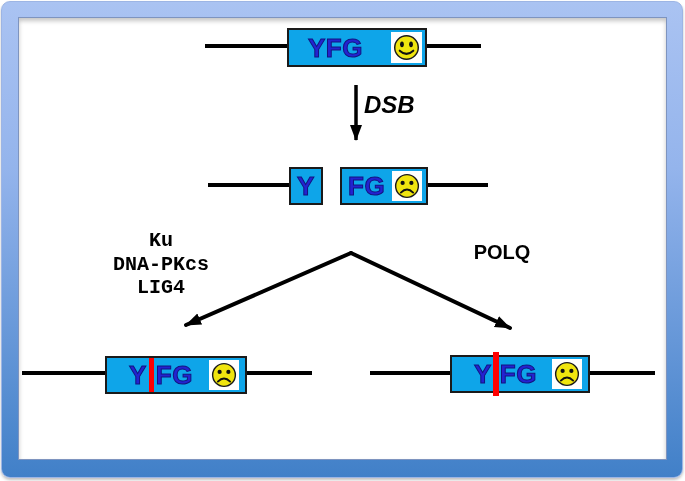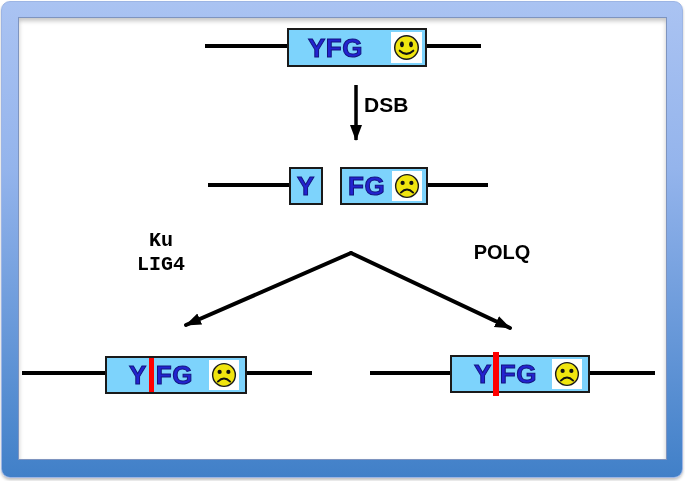--- a/index.html
+++ b/index.html
@@ -25,21 +25,21 @@
     width: 649px; height: 443px;
     background: #ffffff;
     border: 1px solid #7e94bf;
     box-shadow: inset 0 3px 4px rgba(90,90,90,0.35);
   }
   
   .dna-line { position: absolute; height: 4px; background: #000; }
   
   .gene-box {
     position: absolute;
-    background: #7dd3fc;
+    background: #0ea5e9;
     border: 2px solid #1a1a1a;
     display: flex; align-items: center;
   }
   .gene-text {
     font-weight: bold;
     font-size: 26px;
     color: #2323d0;
     -webkit-text-stroke: 1px #13137e;
     letter-spacing: 0.5px;
     line-height: 1;
@@ -81,41 +81,42 @@
       <svg width="29" height="29" viewBox="0 0 32 32">
         <circle cx="16" cy="16" r="13" fill="#F0E50F" stroke="#1a1a1a" stroke-width="1.6"></circle>
         <ellipse cx="11" cy="12.5" rx="2.1" ry="3.2" fill="#111"></ellipse>
         <ellipse cx="21" cy="12.5" rx="2.1" ry="3.2" fill="#111"></ellipse>
         <path d="M8.5,19.5 Q16,26.5 23.5,19.5" fill="none" stroke="#111" stroke-width="2.2" stroke-linecap="round"></path>
       </svg>
     </span>
   </div>
   <div class="dna-line" style="left:427px; top:44px; width:54px;"></div>
 
-  <div class="black-label" style="left:364px; top:93px; font-size:21px;">DSB</div>
+  <div class="black-label" style="left:364px; top:93px; font-size:24px;font-style:italic;">DSB</div>
 
   <div class="dna-line" style="left:208px; top:183px; width:81px;"></div>
   <div class="gene-box" style="left:289px; top:167px; width:34px; height:38px; justify-content:center;">
     <span class="gene-text">Y</span>
   </div>
   <div class="gene-box" style="left:340px; top:167px; width:88px; height:38px; padding-left:6px;">
     <span class="gene-text">FG</span>
     <span class="face" style="right:4px; top:2px; width:30px; height:30px;">
       <svg width="28" height="28" viewBox="0 0 32 32">
         <circle cx="16" cy="16" r="13" fill="#F0E50F" stroke="#1a1a1a" stroke-width="1.6"></circle>
         <circle cx="11" cy="12.5" r="2.4" fill="#111"></circle>
         <circle cx="21" cy="12.5" r="2.4" fill="#111"></circle>
         <path d="M9,23.5 Q16,16.5 23,23.5" fill="none" stroke="#111" stroke-width="2.2" stroke-linecap="round"></path>
       </svg>
     </span>
   </div>
   <div class="dna-line" style="left:428px; top:183px; width:60px;"></div>
 
   <div class="black-label" style="left:86px; top:229px; width:150px;font-family:Liberation Mono, monospace;">
     <div>Ku</div>
+    <div>DNA-PKcs</div>
     <div>LIG4</div>
   </div>
   <div class="black-label" style="left:427px; top:241px; width:150px;">
     <div>POLQ</div>
   </div>
 
   <svg class="arrows-svg" width="685" height="481">
     <defs>
       <marker id="ah" markerUnits="userSpaceOnUse" markerWidth="18" markerHeight="14" refX="15" refY="6" orient="auto">
         <path d="M0,0 L16,6 L0,12 Z" fill="#000"></path>

